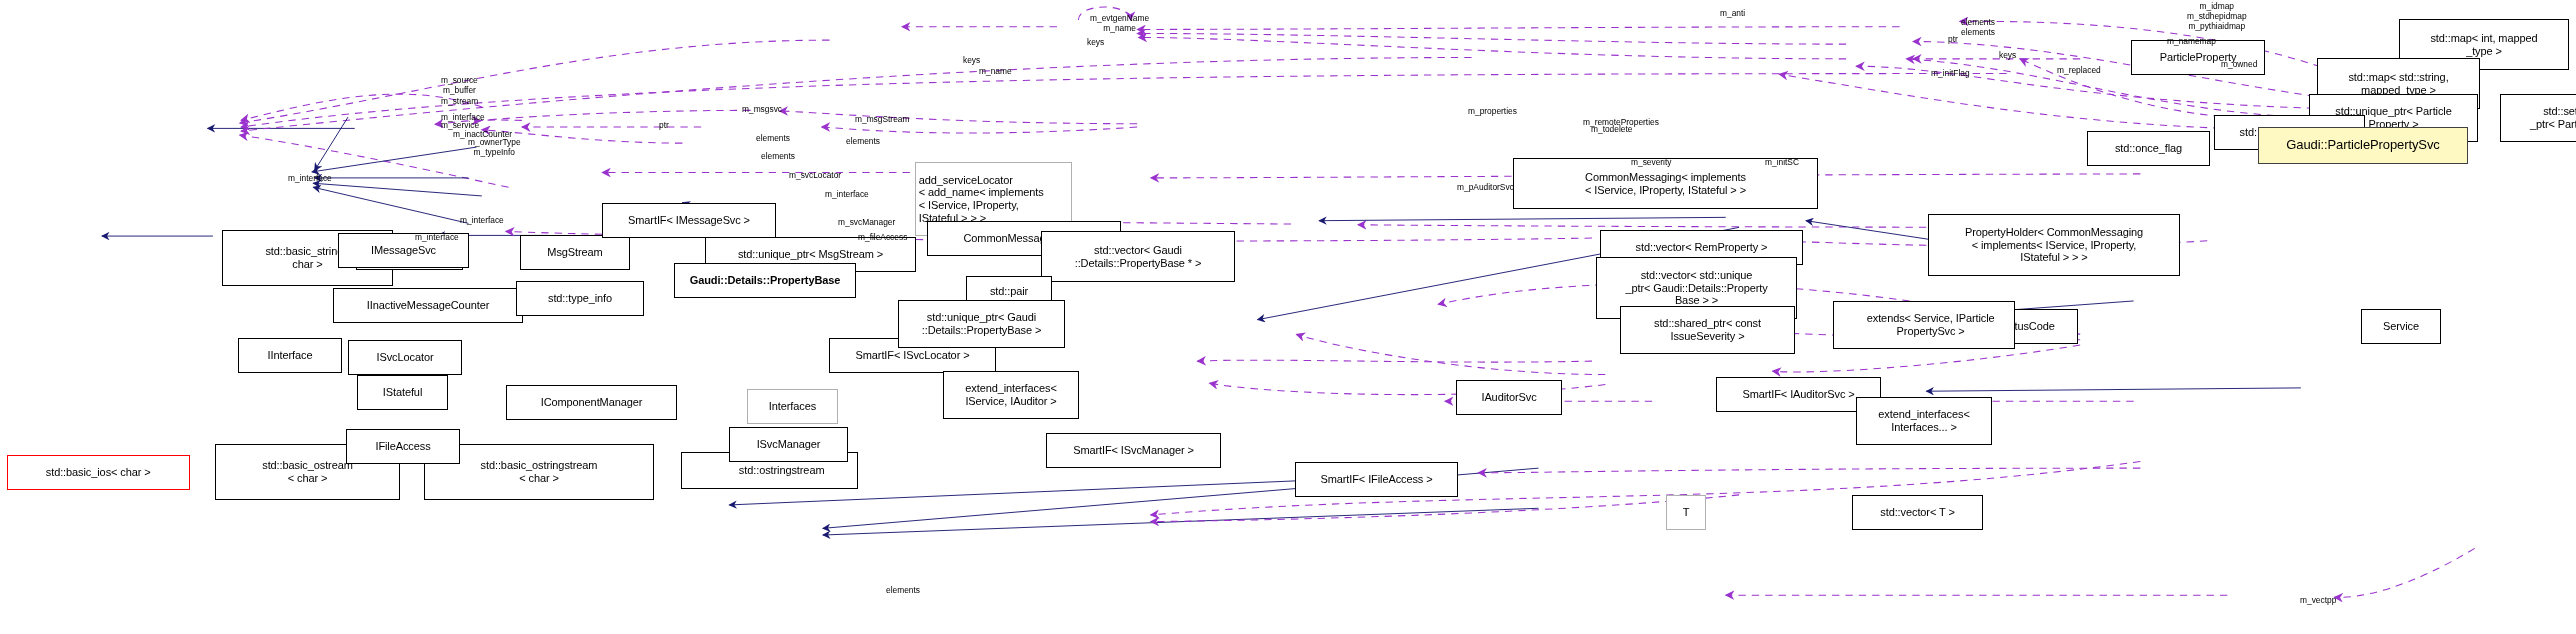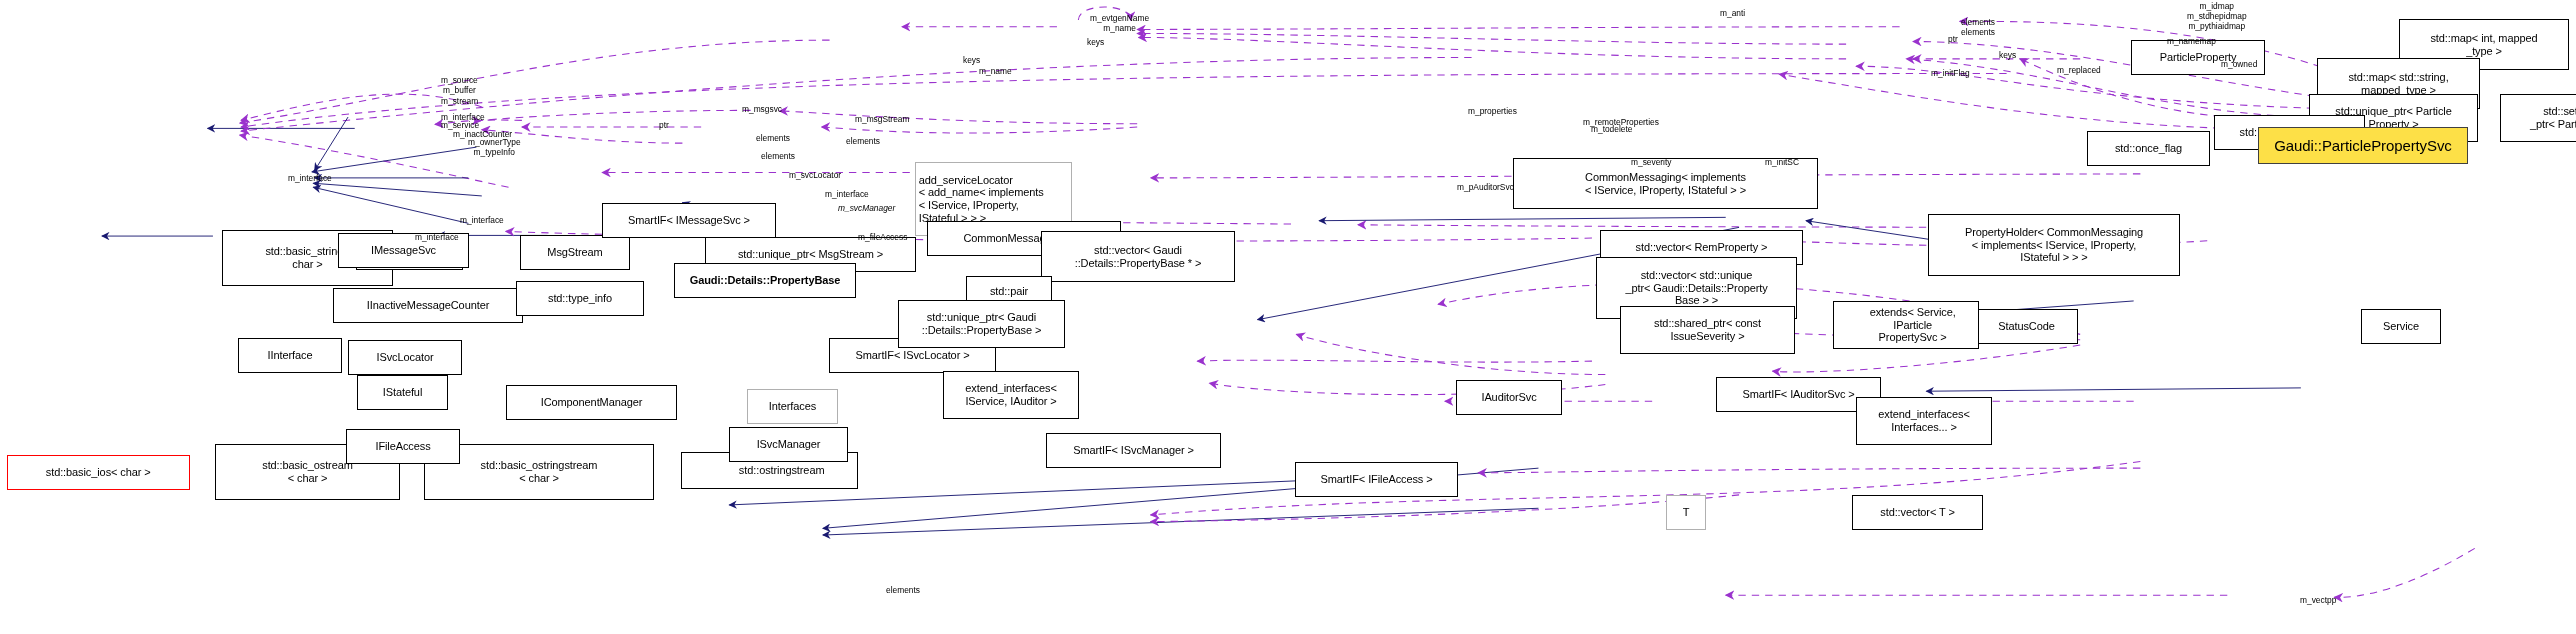--- a/index.html
+++ b/index.html
@@ -21,23 +21,23 @@
     align-items:center;
     justify-content:center;
     text-align:center;
     font-size:11px;
     line-height:1.15;
     padding:1.3px 2.7px;
     white-space:pre-line;
     letter-spacing:-0.1px;
   }
   .node.root {
-    background:#fde047;
+    background:#fef9c3;
     border-color:#404040;
-    font-size:15px;
+    font-size:13px;
   }
   .node.highlight { border-color:#ff0000; }
   .node.faint { border-color:#b0b0b0; }
   .edge-label {
     position:absolute;
     font-size:8.4px;
     color:#000000;
     white-space:pre-line;
     text-align:center;
     line-height:1.2;
@@ -218,21 +218,21 @@
     <div class="node" style="left: 2399px; top: 19px; width: 170px; height: 51px;">std::map&lt; int, mapped
 _type &gt;</div>
     <div class="node" style="left: 2317px; top: 58px; width: 163px; height: 51px;">std::map&lt; std::string,
  mapped_type &gt;</div>
     <div class="node" style="left: 2309px; top: 94px; width: 169px; height: 48px;">std::unique_ptr&lt; Particle
 Property &gt;</div>
     <div class="node" style="left: 2500px; top: 94px; width: 183px; height: 48px;">std::set&lt; std::unique
 _ptr&lt; ParticleProperty &gt; &gt;</div>
     <div class="node" style="left: 2214px; top: 115px; width: 151px; height: 35px;">std::set&lt; std::string &gt;</div>
     <div class="node" style="left: 2087px; top: 131px; width: 123px; height: 35px;">std::once_flag</div>
-    <div class="node" style="left: 1833px; top: 301px; width: 146px; height: 48px; padding-left: 16px;">extends&lt; Service, IParticle
+    <div class="node" style="left: 1833px; top: 301px; width: 182px; height: 48px; padding-left: 16px;">extends&lt; Service, IParticle
 PropertySvc &gt;</div>
     <div class="node root" style="left: 2258px; top: 127px; width: 210px; height: 37px;">Gaudi::ParticlePropertySvc</div>
     <div class="node faint" style="left: 1666px; top: 495px; width: 40px; height: 35px;">T</div>
     <div class="node" style="left: 1852px; top: 495px; width: 131px; height: 35px;">std::vector&lt; T &gt;</div>
     <div class="edge-label" style="left: 1090px; top: 13.4px;">m_evtgenName
 m_name</div>
     <div class="edge-label" style="left: 1720px; top: 8px;">m_anti</div>
     <div class="edge-label" style="left: 1961px; top: 16.7px;">elements</div>
     <div class="edge-label" style="left: 1961px; top: 27px;">elements</div>
     <div class="edge-label" style="left: 1948px; top: 34px;">ptr</div>
@@ -264,19 +264,19 @@
     <div class="edge-label" style="left: 756px; top: 133px;">elements</div>
     <div class="edge-label" style="left: 846px; top: 136px;">elements</div>
     <div class="edge-label" style="left: 761px; top: 151px;">elements</div>
     <div class="edge-label" style="left: 1631px; top: 157px;">m_severity</div>
     <div class="edge-label" style="left: 1765px; top: 157px;">m_initSC</div>
     <div class="edge-label" style="left: 789px; top: 170px;">m_svcLocator</div>
     <div class="edge-label" style="left: 288px; top: 173px;">m_interface</div>
     <div class="edge-label" style="left: 1457px; top: 182px;">m_pAuditorSvc</div>
     <div class="edge-label" style="left: 825px; top: 189px;">m_interface</div>
     <div class="edge-label" style="left: 460px; top: 215px;">m_interface</div>
-    <div class="edge-label" style="left: 838px; top: 203px; font-style: italic;">m_svcManager</div>
+    <div class="edge-label" style="left: 838px; top: 217px;">m_svcManager</div>
     <div class="edge-label" style="left: 415px; top: 232px;">m_interface</div>
     <div class="edge-label" style="left: 858px; top: 232px;">m_fileAccess</div>
     <div class="edge-label" style="left: 2300px; top: 595px;">m_vectpp</div>
     <div class="edge-label" style="left: 886px; top: 585px;">elements</div>
   </div>
 
 
 </body></html>

